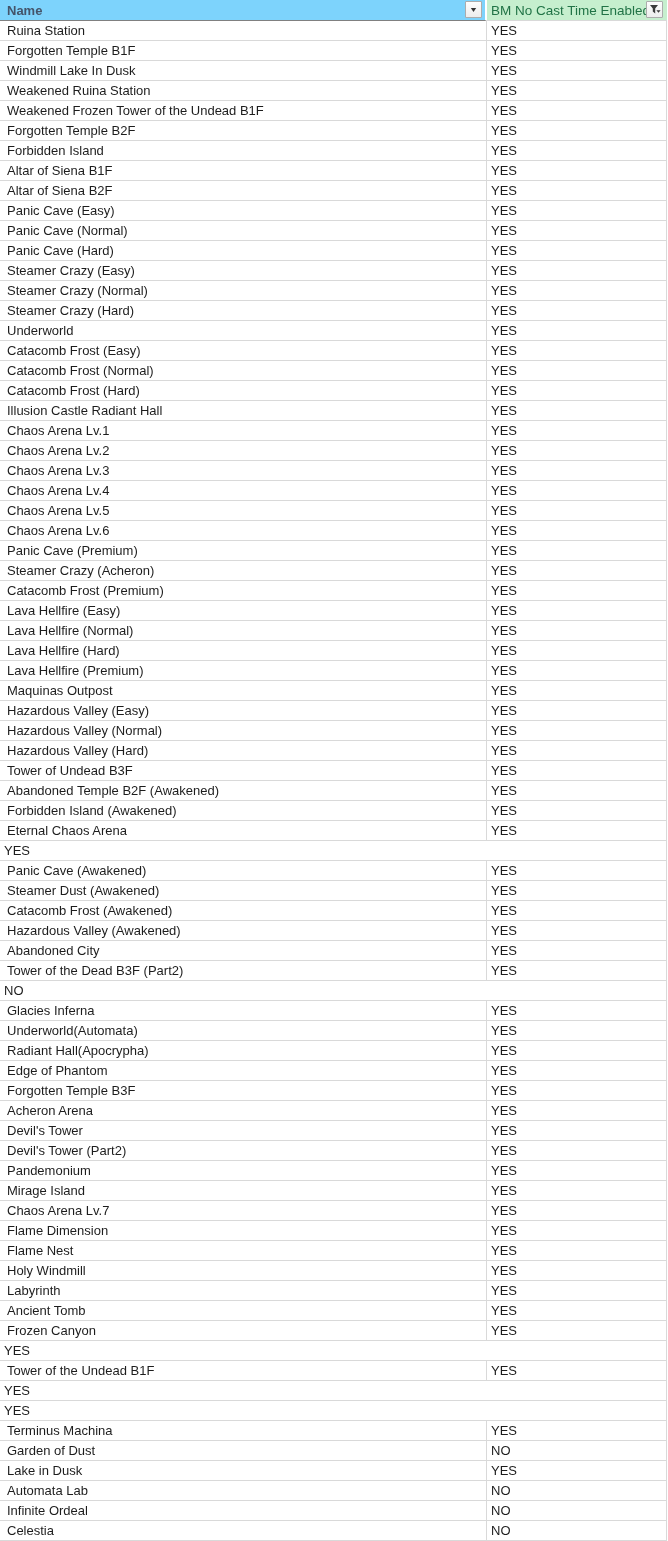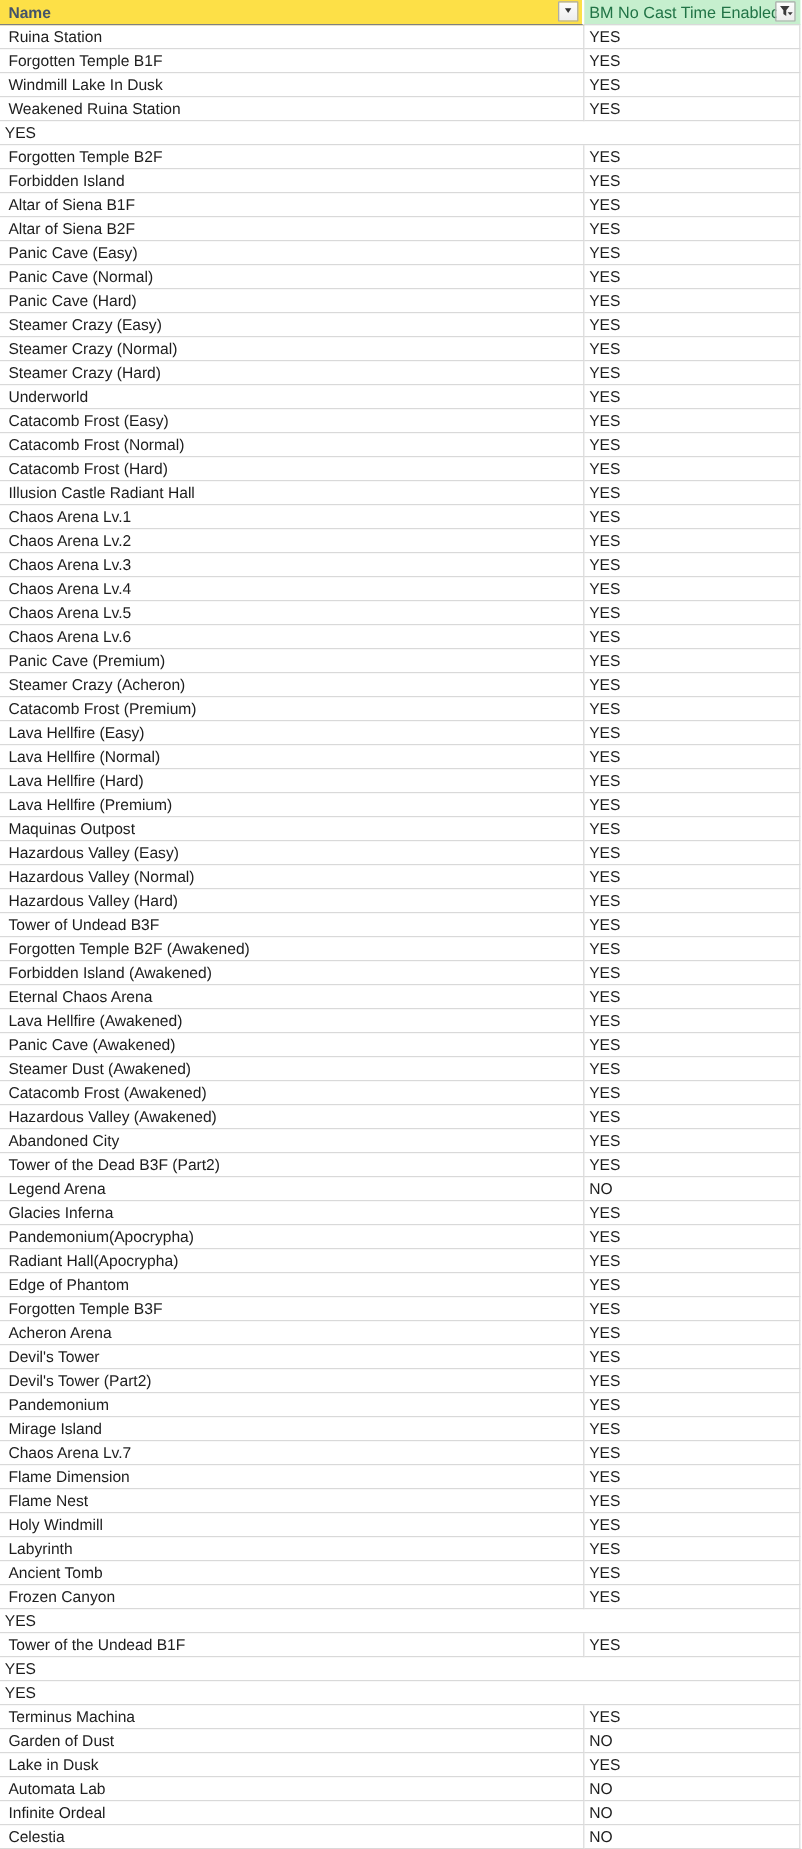--- a/index.html
+++ b/index.html
@@ -21,21 +21,21 @@
   .hcell {
     position: relative;
     display: flex;
     align-items: center;
     height: 21px;
     overflow: hidden;
     white-space: nowrap;
   }
   .name-header {
     width: 487px;
-    background: #fde047;
+    background: #7dd3fc;
     border-right: 2px solid #ffffff;
     border-bottom: 1px solid #808080;
     color: #44546A;
     font-weight: 700;
     font-size: 13px;
     padding-left: 7px;
   }
   .value-header {
     flex: 1;
     background: #C6EFCE;
@@ -136,20 +136,21 @@
     <div class="cell name-cell">Windmill Lake In Dusk</div>
     <div class="cell value-cell">YES</div>
   </div>
 
   <div class="row">
     <div class="cell name-cell">Weakened Ruina Station</div>
     <div class="cell value-cell">YES</div>
   </div>
 
   <div class="row">
+    <div class="cell name-cell">Weakened Frozen Tower of the Undead B1F</div>
     <div class="cell value-cell">YES</div>
   </div>
 
   <div class="row">
     <div class="cell name-cell">Forgotten Temple B2F</div>
     <div class="cell value-cell">YES</div>
   </div>
 
   <div class="row">
     <div class="cell name-cell">Forbidden Island</div>
@@ -305,36 +306,35 @@
     <div class="cell name-cell">Hazardous Valley (Hard)</div>
     <div class="cell value-cell">YES</div>
   </div>
 
   <div class="row">
     <div class="cell name-cell">Tower of Undead B3F</div>
     <div class="cell value-cell">YES</div>
   </div>
 
   <div class="row">
-    <div class="cell name-cell">Forgotten Temple B2F (Awakened)</div>
+    <div class="cell name-cell">Abandoned Temple B2F (Awakened)</div>
     <div class="cell value-cell">YES</div>
   </div>
 
   <div class="row">
     <div class="cell name-cell">Forbidden Island (Awakened)</div>
     <div class="cell value-cell">YES</div>
   </div>
 
   <div class="row">
     <div class="cell name-cell">Eternal Chaos Arena</div>
     <div class="cell value-cell">YES</div>
   </div>
 
   <div class="row">
-    <div class="cell name-cell">Lava Hellfire (Awakened)</div>
     <div class="cell value-cell">YES</div>
   </div>
 
   <div class="row">
     <div class="cell name-cell">Panic Cave (Awakened)</div>
     <div class="cell value-cell">YES</div>
   </div>
 
   <div class="row">
     <div class="cell name-cell">Steamer Dust (Awakened)</div>
@@ -355,31 +355,30 @@
     <div class="cell name-cell">Abandoned City</div>
     <div class="cell value-cell">YES</div>
   </div>
 
   <div class="row">
     <div class="cell name-cell">Tower of the Dead B3F (Part2)</div>
     <div class="cell value-cell">YES</div>
   </div>
 
   <div class="row">
-    <div class="cell name-cell">Legend Arena</div>
     <div class="cell value-cell">NO</div>
   </div>
 
   <div class="row">
     <div class="cell name-cell">Glacies Inferna</div>
     <div class="cell value-cell">YES</div>
   </div>
 
   <div class="row">
-    <div class="cell name-cell">Pandemonium(Apocrypha)</div>
+    <div class="cell name-cell">Underworld(Automata)</div>
     <div class="cell value-cell">YES</div>
   </div>
 
   <div class="row">
     <div class="cell name-cell">Radiant Hall(Apocrypha)</div>
     <div class="cell value-cell">YES</div>
   </div>
 
   <div class="row">
     <div class="cell name-cell">Edge of Phantom</div>

